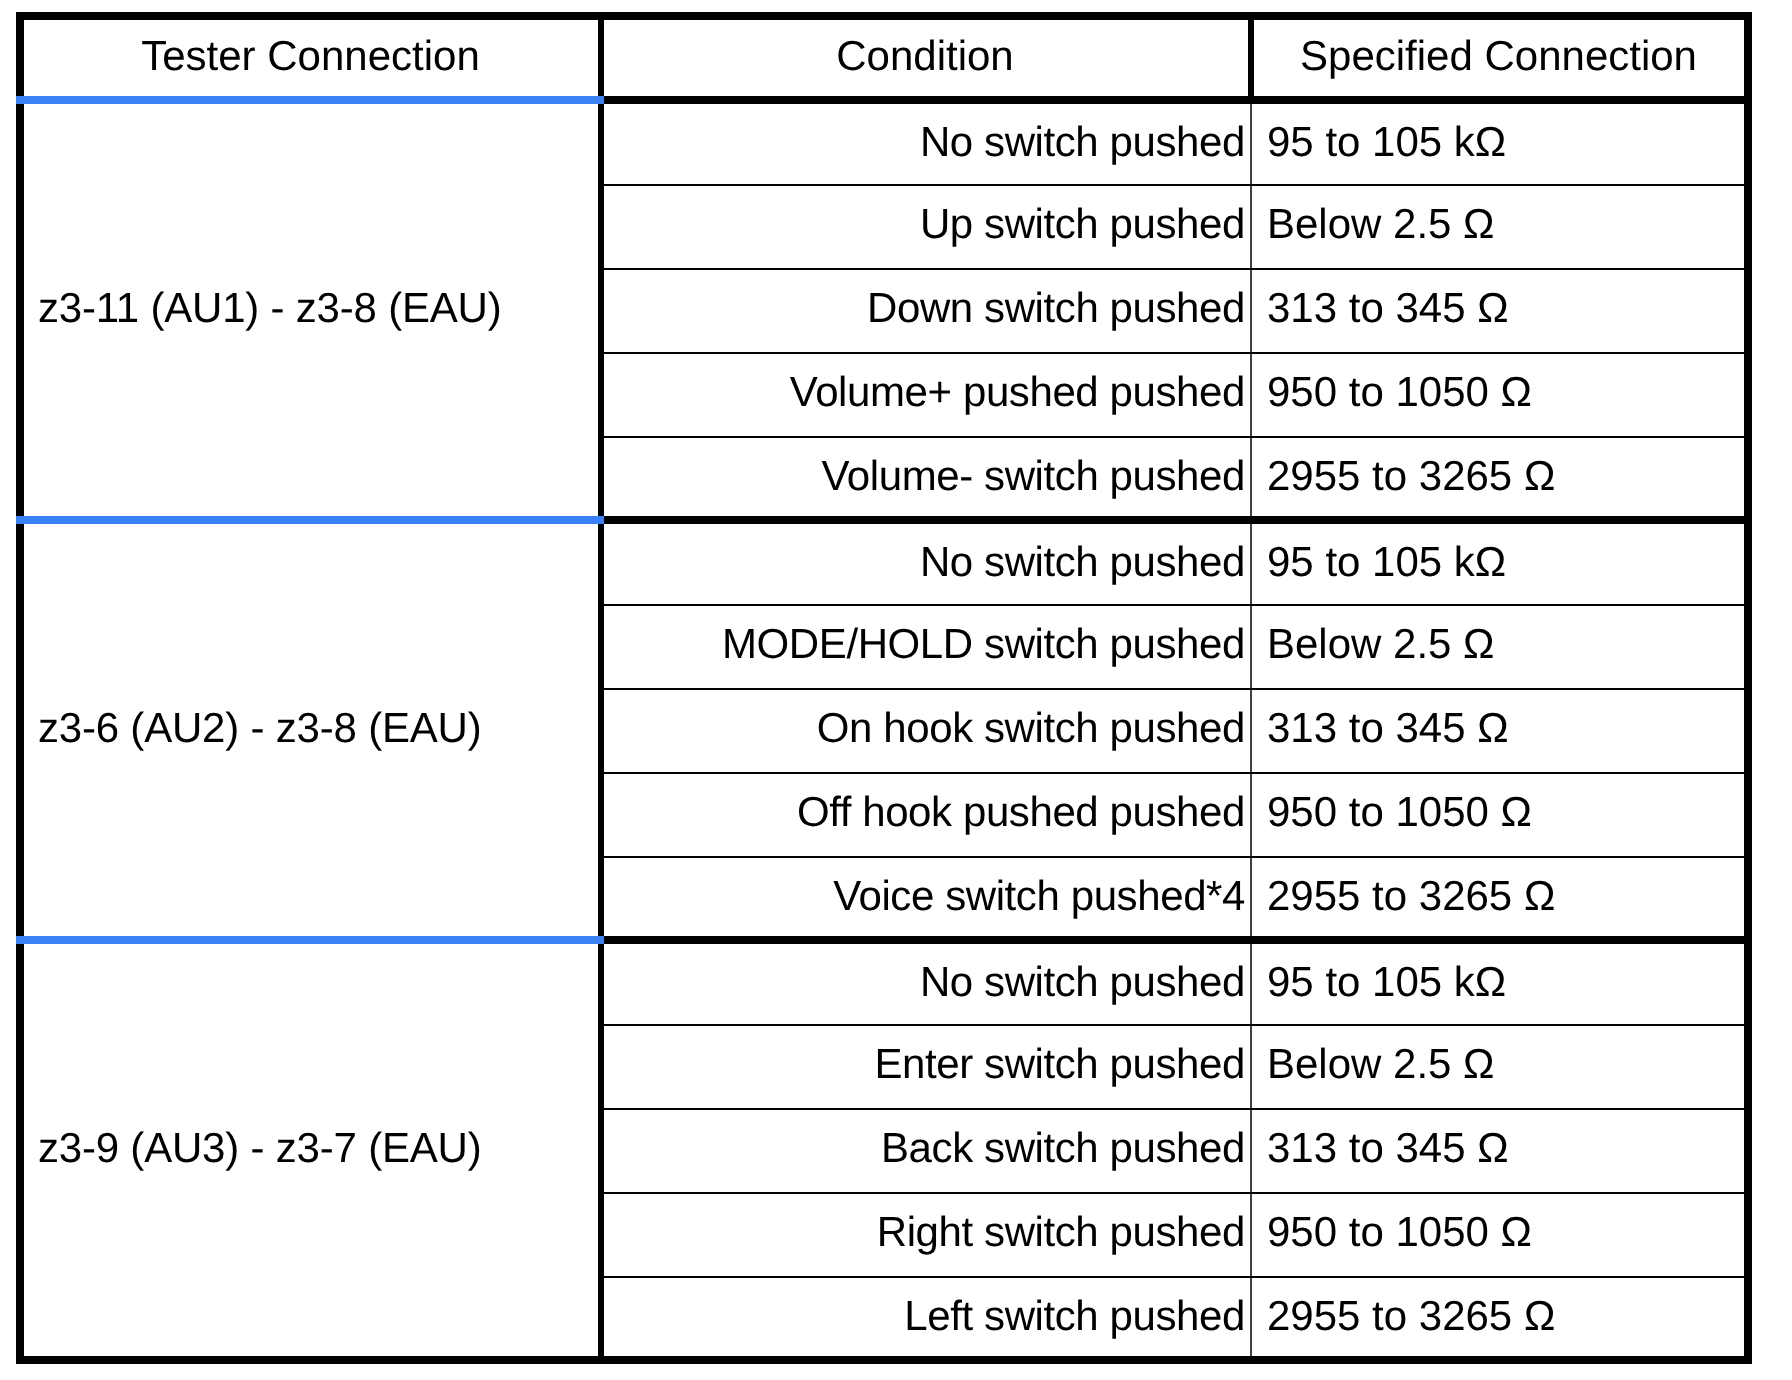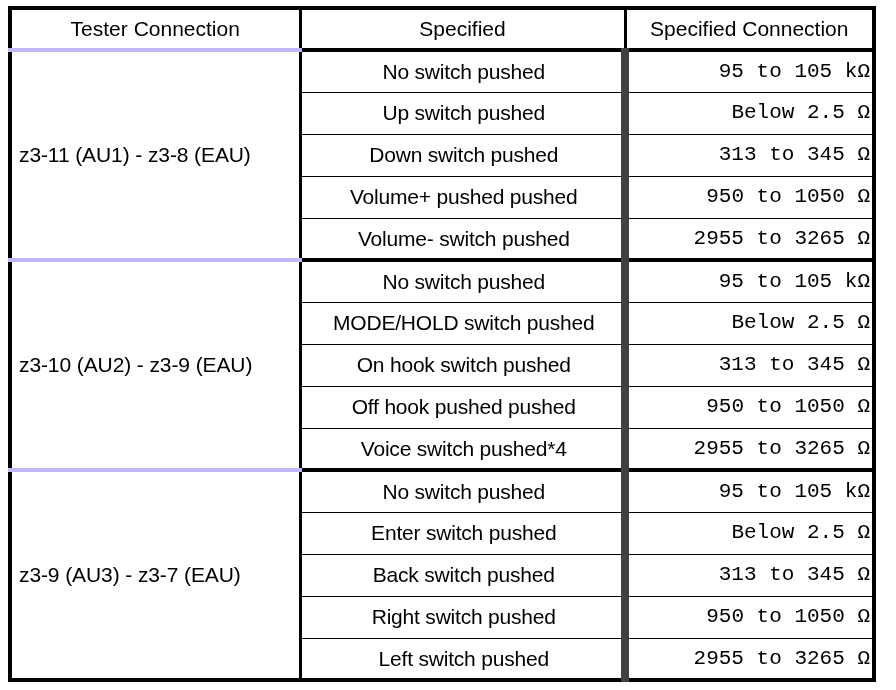--- a/index.html
+++ b/index.html
@@ -71,58 +71,57 @@
   
   tbody td.conn {
     text-align: left;
     padding-left: 7px;
     padding-right: 2px;
     border-right: 3px solid #000000;
     font-size: 21px;
     letter-spacing: -0.1px;
   }
   tbody td.cond {
-    text-align: center;
+    text-align: right;
     padding-left: 7px;
     padding-right: 2px;
-    border-right: 8px solid #404040;
+    border-right: 1px solid #404040;
     letter-spacing: -0.2px;
   }
   tbody td.spec {
-    text-align: right;
+    text-align: left;
     padding-left: 8px;
     padding-right: 2px;
-    font-family: Liberation Mono, monospace;
   }
 
   
   tbody tr.group-start > td {
     border-top: 4px solid #000000;
   }
   tbody tr.group-start > td.conn {
-    border-top: 4px solid #c4b5fd;
+    border-top: 4px solid #3b82f6;
   }
 
   
 </style>
 </head>
 <body>
 
 <div class="sheet">
 
   <table class="spec-table">
     <colgroup>
       <col class="c1">
       <col class="c2">
       <col class="c3">
     </colgroup>
     <thead>
       <tr>
         <th class="h1">Tester Connection</th>
-        <th class="h2">Specified</th>
+        <th class="h2">Condition</th>
         <th class="h3">Specified Connection</th>
       </tr>
     </thead>
     <tbody>
         <tr class="group-start">
           <td class="conn" rowspan="5">z3-11 (AU1) - z3-8 (EAU)</td>
           <td class="cond">No switch pushed</td>
           <td class="spec">95 to 105 kΩ</td>
         </tr>
         <tr>
@@ -135,21 +134,21 @@
         </tr>
         <tr>
           <td class="cond">Volume+ pushed pushed</td>
           <td class="spec">950 to 1050 Ω</td>
         </tr>
         <tr>
           <td class="cond">Volume- switch pushed</td>
           <td class="spec">2955 to 3265 Ω</td>
         </tr>
         <tr class="group-start">
-          <td class="conn" rowspan="5">z3-10 (AU2) - z3-9 (EAU)</td>
+          <td class="conn" rowspan="5">z3-6 (AU2) - z3-8 (EAU)</td>
           <td class="cond">No switch pushed</td>
           <td class="spec">95 to 105 kΩ</td>
         </tr>
         <tr>
           <td class="cond">MODE/HOLD switch pushed</td>
           <td class="spec">Below 2.5 Ω</td>
         </tr>
         <tr>
           <td class="cond">On hook switch pushed</td>
           <td class="spec">313 to 345 Ω</td>

